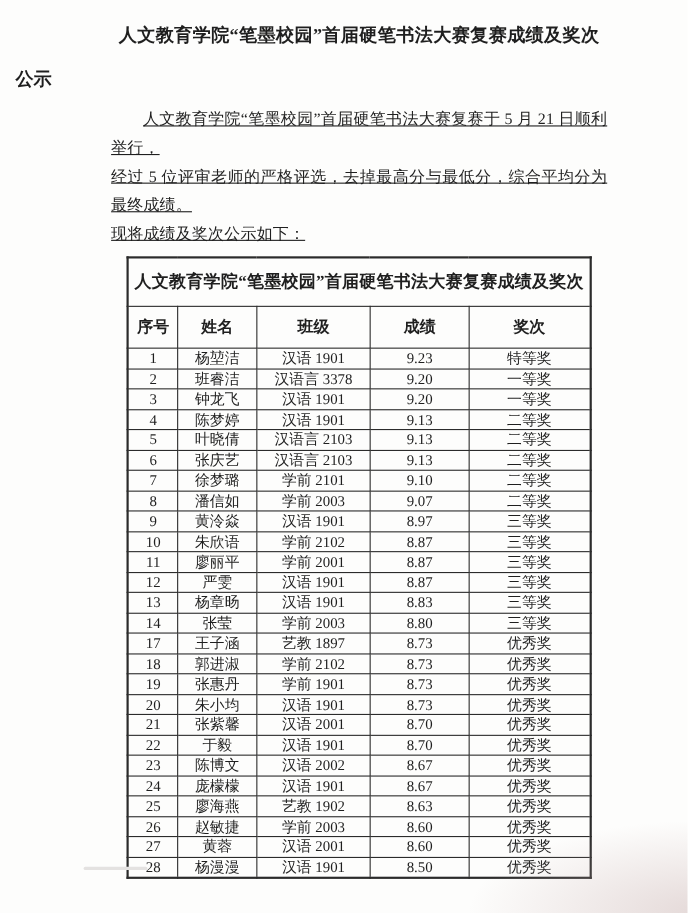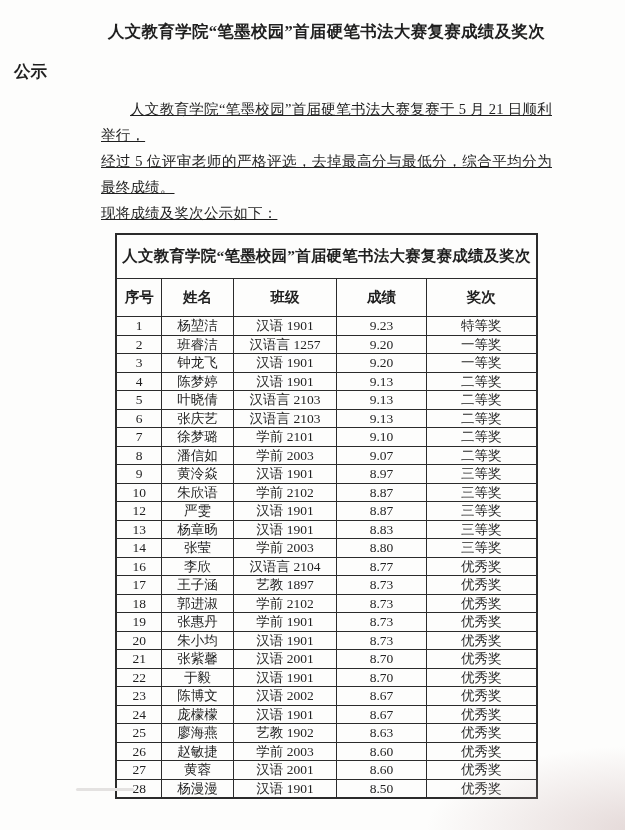--- a/index.html
+++ b/index.html
@@ -126,21 +126,21 @@
         <tr>
           <td>1</td>
           <td>杨堃洁</td>
           <td>汉语 1901</td>
           <td>9.23</td>
           <td>特等奖</td>
         </tr>
         <tr>
           <td>2</td>
           <td>班睿洁</td>
-          <td>汉语言 1257</td>
+          <td>汉语言 3378</td>
           <td>9.20</td>
           <td>一等奖</td>
         </tr>
         <tr>
           <td>3</td>
           <td>钟龙飞</td>
           <td>汉语 1901</td>
           <td>9.20</td>
           <td>一等奖</td>
         </tr>
@@ -187,20 +187,27 @@
           <td>三等奖</td>
         </tr>
         <tr>
           <td>10</td>
           <td>朱欣语</td>
           <td>学前 2102</td>
           <td>8.87</td>
           <td>三等奖</td>
         </tr>
         <tr>
+          <td>11</td>
+          <td>廖丽平</td>
+          <td>学前 2001</td>
+          <td>8.87</td>
+          <td>三等奖</td>
+        </tr>
+        <tr>
           <td>12</td>
           <td>严雯</td>
           <td>汉语 1901</td>
           <td>8.87</td>
           <td>三等奖</td>
         </tr>
         <tr>
           <td>13</td>
           <td>杨章旸</td>
           <td>汉语 1901</td>
@@ -208,27 +215,20 @@
           <td>三等奖</td>
         </tr>
         <tr>
           <td>14</td>
           <td>张莹</td>
           <td>学前 2003</td>
           <td>8.80</td>
           <td>三等奖</td>
         </tr>
         <tr>
-          <td>16</td>
-          <td>李欣</td>
-          <td>汉语言 2104</td>
-          <td>8.77</td>
-          <td>优秀奖</td>
-        </tr>
-        <tr>
           <td>17</td>
           <td>王子涵</td>
           <td>艺教 1897</td>
           <td>8.73</td>
           <td>优秀奖</td>
         </tr>
         <tr>
           <td>18</td>
           <td>郭进淑</td>
           <td>学前 2102</td>

